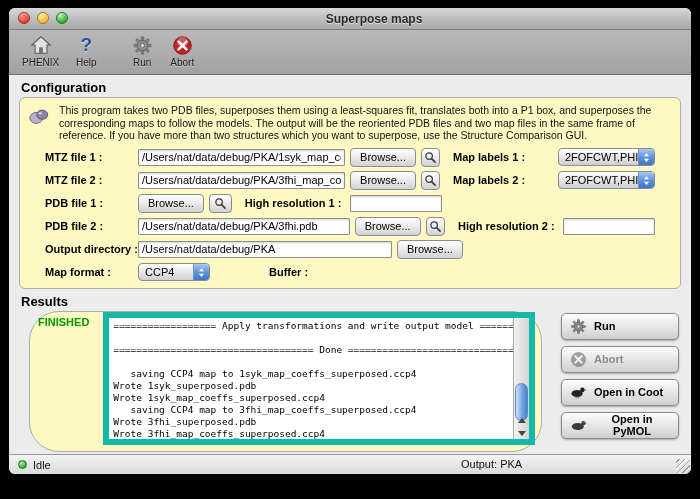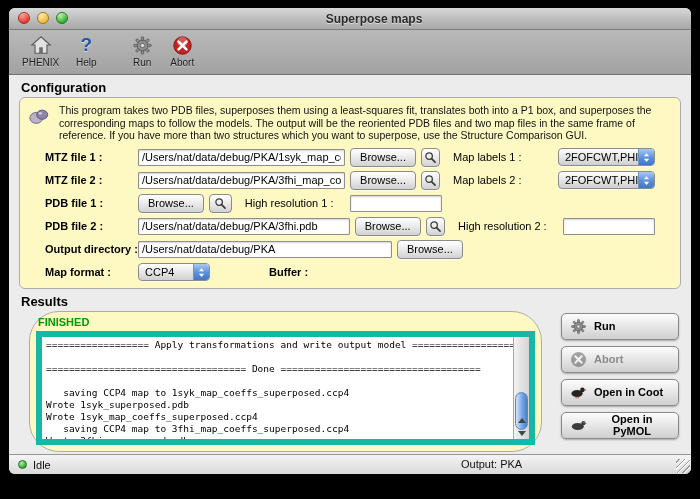--- a/index.html
+++ b/index.html
@@ -29,21 +29,21 @@
   
   .section-title{margin:5px 0 2px 12px;font-size:13px;font-weight:bold;color:#000;}
   .group-box{margin:0 10px;border:1px solid #acacac;border-radius:6px;background:#fef9c3;}
   .config-box{padding:4px 6px 5px;}
   .desc-row{display:flex;gap:9px;padding:2px 2px 6px;align-items:flex-start;}
   .prog-icon{flex-shrink:0;margin-top:2px;}
   .desc{font-size:10.5px;line-height:12.5px;color:#111;max-width:612px;}
   
   .frow{display:flex;align-items:center;margin:0 19px 4px;height:19px;gap:5px;}
   .flabel{width:88px;flex-shrink:0;font-size:11px;font-weight:bold;color:#000;white-space:nowrap;}
-  .rlabel{width:100px;flex-shrink:0;font-size:11px;font-weight:normal;color:#000;margin-left:8px;white-space:nowrap;}
+  .rlabel{width:100px;flex-shrink:0;font-size:11px;font-weight:bold;color:#000;margin-left:8px;white-space:nowrap;}
   .r2label{width:94px;flex-shrink:0;font-size:11px;font-weight:bold;color:#000;margin-left:26px;white-space:nowrap;}
   .ftext{height:13px;border:1px solid #8f8f8f;background:#fff;font:11px "Liberation Sans",sans-serif;
          padding:1px 3px;box-shadow:inset 0 1px 2px rgba(0,0,0,.18);border-radius:1px;}
   .path{width:246px;}
   .w84{width:84px;}
   .w78{width:78px;}
   .mac-btn{height:19px;padding:0 9px;font:11px "Liberation Sans",sans-serif;color:#000;
            background:linear-gradient(#ffffff,#ececec 45%,#d2d2d2);border:1px solid #8b8b8b;border-radius:4px;
            box-shadow:0 1px 0 rgba(255,255,255,.7);cursor:default;}
   .mag-btn{width:23px;height:19px;padding:0;display:flex;align-items:center;justify-content:center;}
@@ -53,21 +53,21 @@
             position:relative;overflow:hidden;box-shadow:0 1px 0 rgba(255,255,255,.6);box-sizing:border-box;}
   .dd-text{white-space:nowrap;overflow:hidden;padding-right:17px;color:#000;}
   .dd-cap{position:absolute;right:0;top:0;bottom:0;width:15px;
           background:linear-gradient(#a8c9f2,#5a90dc 55%,#3f76c6);border-left:1px solid #6f93c4;
           display:flex;align-items:center;justify-content:center;border-radius:0 3px 3px 0;}
   .dd-maplabels{width:118px;}
   .dd-unitcell{width:96px;}
   .dd-ccp4{width:72px;}
   
   .results-row{display:flex;margin:0 10px;gap:9px;height:141px;}
-  .results-box{flex:1;min-width:0;display:flex;flex-direction:column;border-radius:30px;}
+  .results-box{flex:1;min-width:0;display:flex;flex-direction:row;border-radius:30px;}
   .finished{font-size:11px;font-weight:bold;padding:4px 8px 3px;}
   .console-wrap{flex:1;margin:0 6px 6px;position:relative;border:6px solid #14b8a6;background:#fff;overflow:hidden;}
   .console{margin:0;padding:2px 4px;font:9.5px/12px "DejaVu Sans Mono",monospace;color:#000;white-space:pre;}
   .scrollbar{position:absolute;top:0;right:0;bottom:0;width:15px;border-left:1px solid #a8a8a8;
              background:linear-gradient(to right,#f2f2f2,#d4d4d4);}
   .sb-thumb{position:absolute;left:1px;right:1px;top:54%;height:38px;border-radius:7px;
             background:linear-gradient(to right,#d6e6fa,#74a6e6 55%,#4a82cc);border:1px solid #5d86b8;box-sizing:border-box;}
   .sb-arrows{position:absolute;bottom:1px;left:0;right:0;height:22px;display:flex;flex-direction:column;
              align-items:center;justify-content:space-between;padding:2px 0;box-sizing:border-box;}
   .tri-up{width:0;height:0;border-left:4px solid transparent;border-right:4px solid transparent;border-bottom:5px solid #444;}

